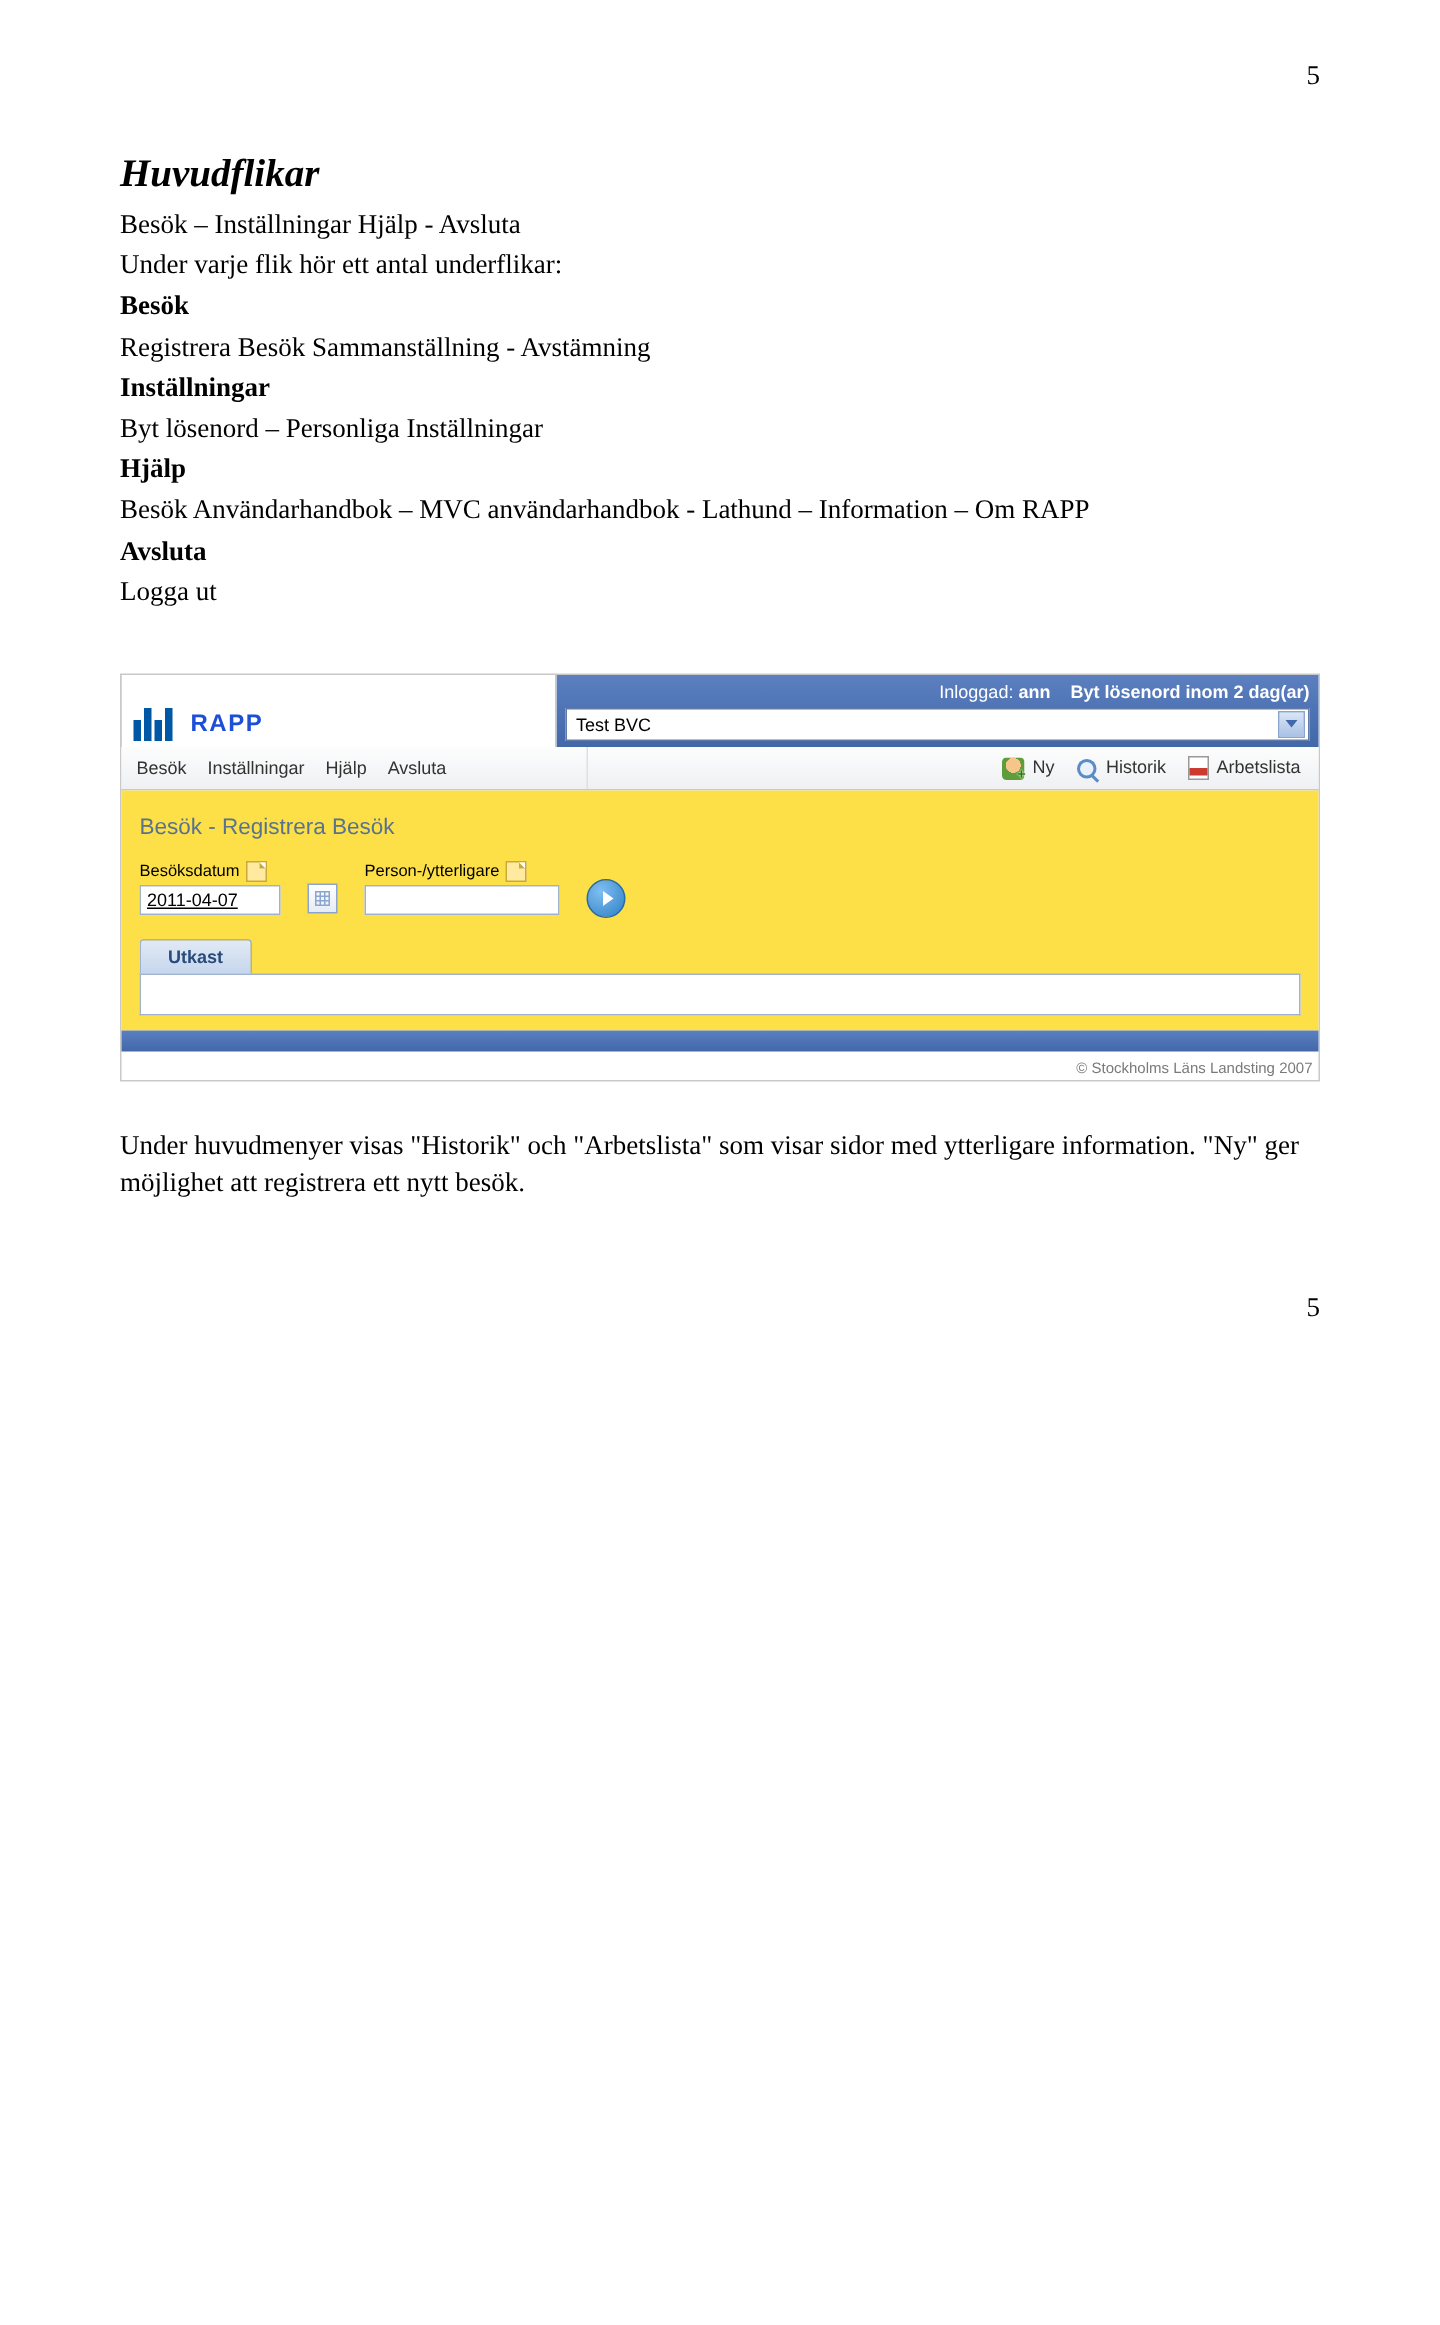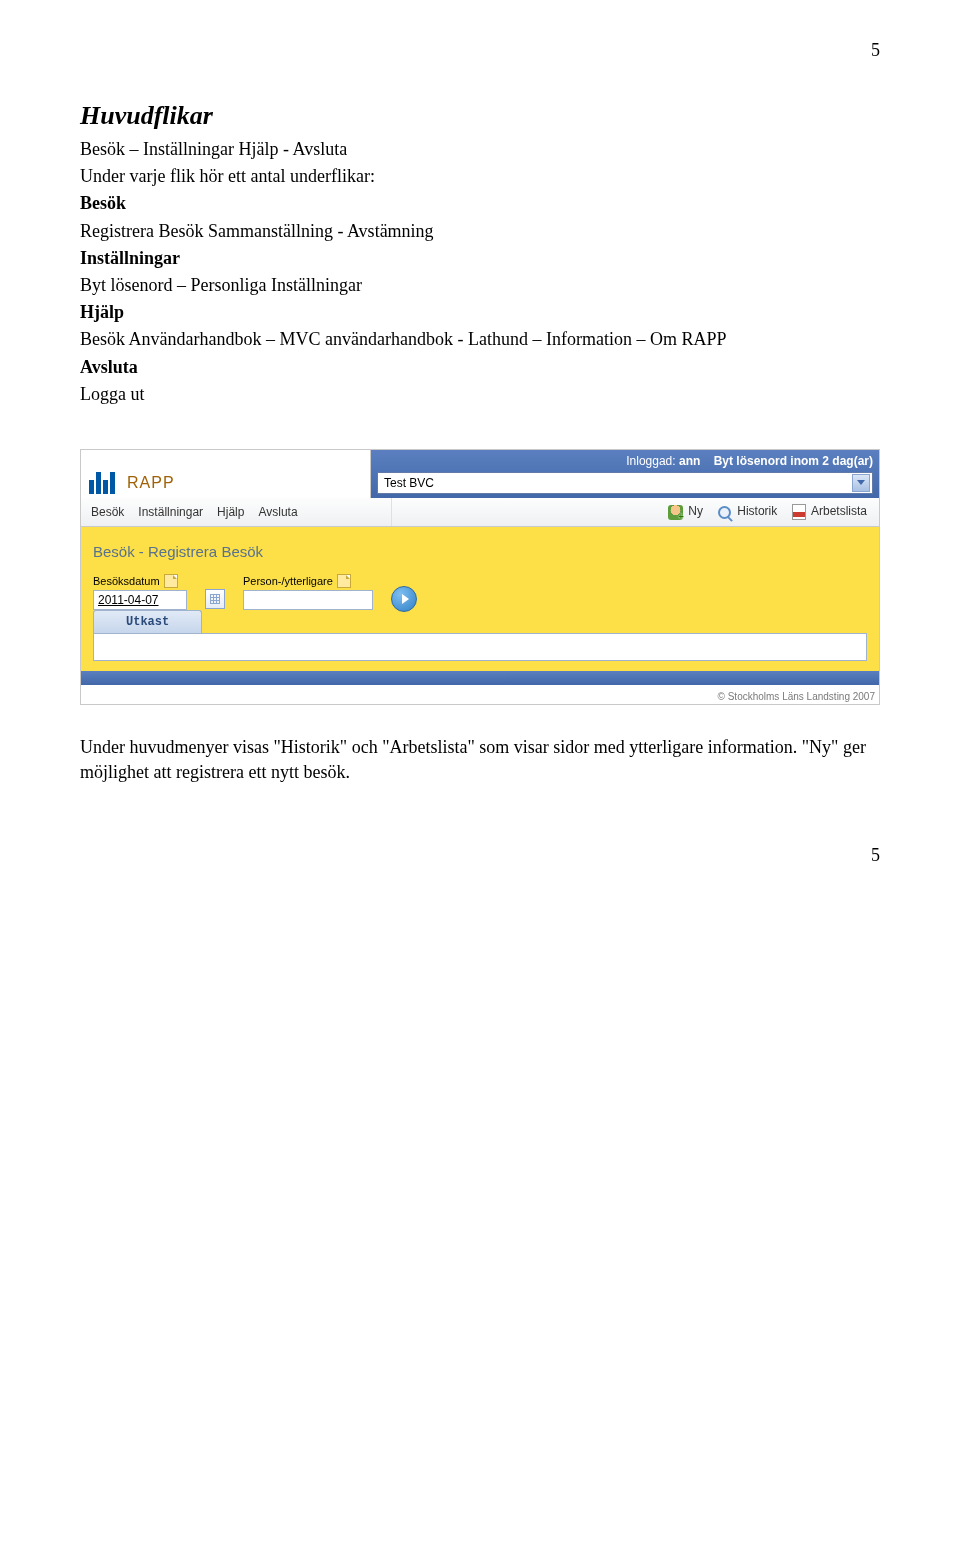--- a/index.html
+++ b/index.html
@@ -61,22 +61,22 @@
   .logo-jl {
     display: flex;
     align-items: flex-end;
     gap: 2px;
   }
   .logo-bar {
     width: 5px;
     background: #0057a5;
   }
   .logo-text {
-    color: #a16207;
-    font-weight: normal;
+    color: #1d4ed8;
+    font-weight: bold;
     font-size: 16px;
     letter-spacing: 1px;
     margin-left: 6px;
     margin-bottom: 2px;
   }
   .ss-topbar-right {
     flex: 1;
     display: flex;
     flex-direction: column;
     padding: 4px 6px;
@@ -200,20 +200,21 @@
   }
   .panel-title {
     color: #58728f;
     font-size: 15px;
     margin: 6px 0 14px 0;
   }
   .form-row {
     display: flex;
     align-items: flex-end;
     gap: 18px;
+    margin-bottom: 16px;
   }
   .form-group {
     display: flex;
     flex-direction: column;
     gap: 2px;
   }
   .fg-label {
     font-size: 11px;
     display: flex;
     align-items: center;
@@ -284,26 +285,25 @@
   }
 
   .subtabs {
     display: flex;
     border-bottom: 1px solid #9fb3cf;
   }
   .subtab {
     background: linear-gradient(#e1eaf6,#c6d6ec);
     border: 1px solid #9fb3cf;
     border-bottom: none;
-    padding: 4px 32px;
+    padding: 4px 18px;
     font-size: 12px;
     font-weight: bold;
     color: #2a4a7a;
     border-radius: 3px 3px 0 0;
-    font-family: Liberation Mono, monospace;
   }
   .subtab-body {
     border: 1px solid #9fb3cf;
     border-top: none;
     background: #fff;
     height: 26px;
   }
 
   .ss-footerbar {
     height: 14px;

